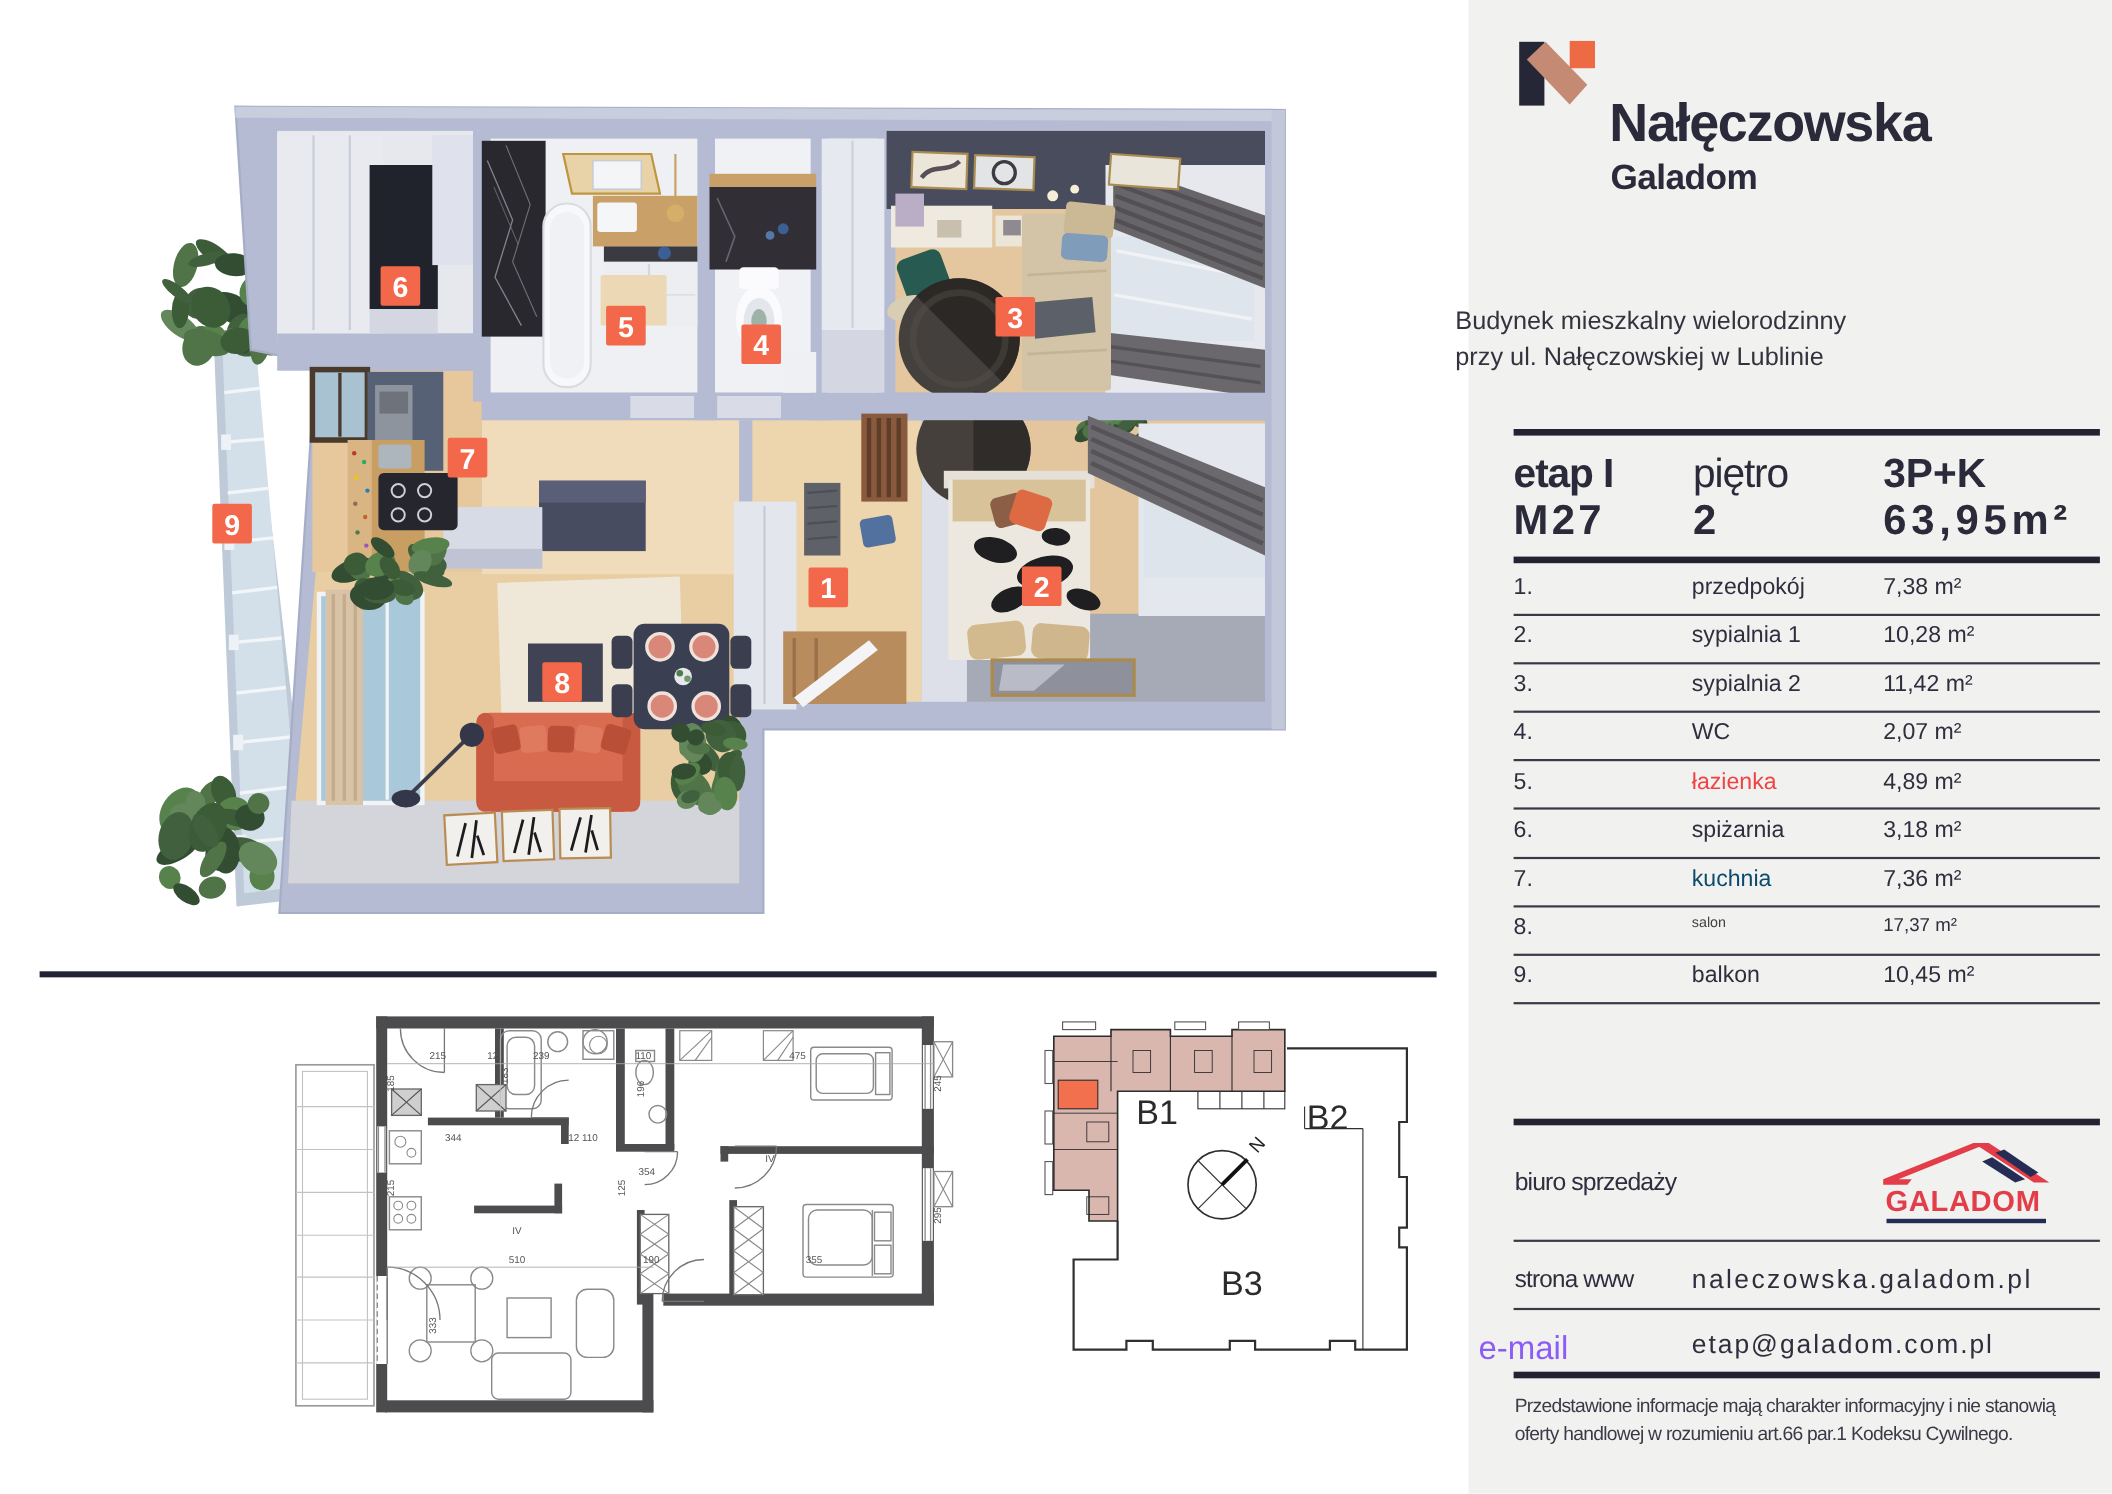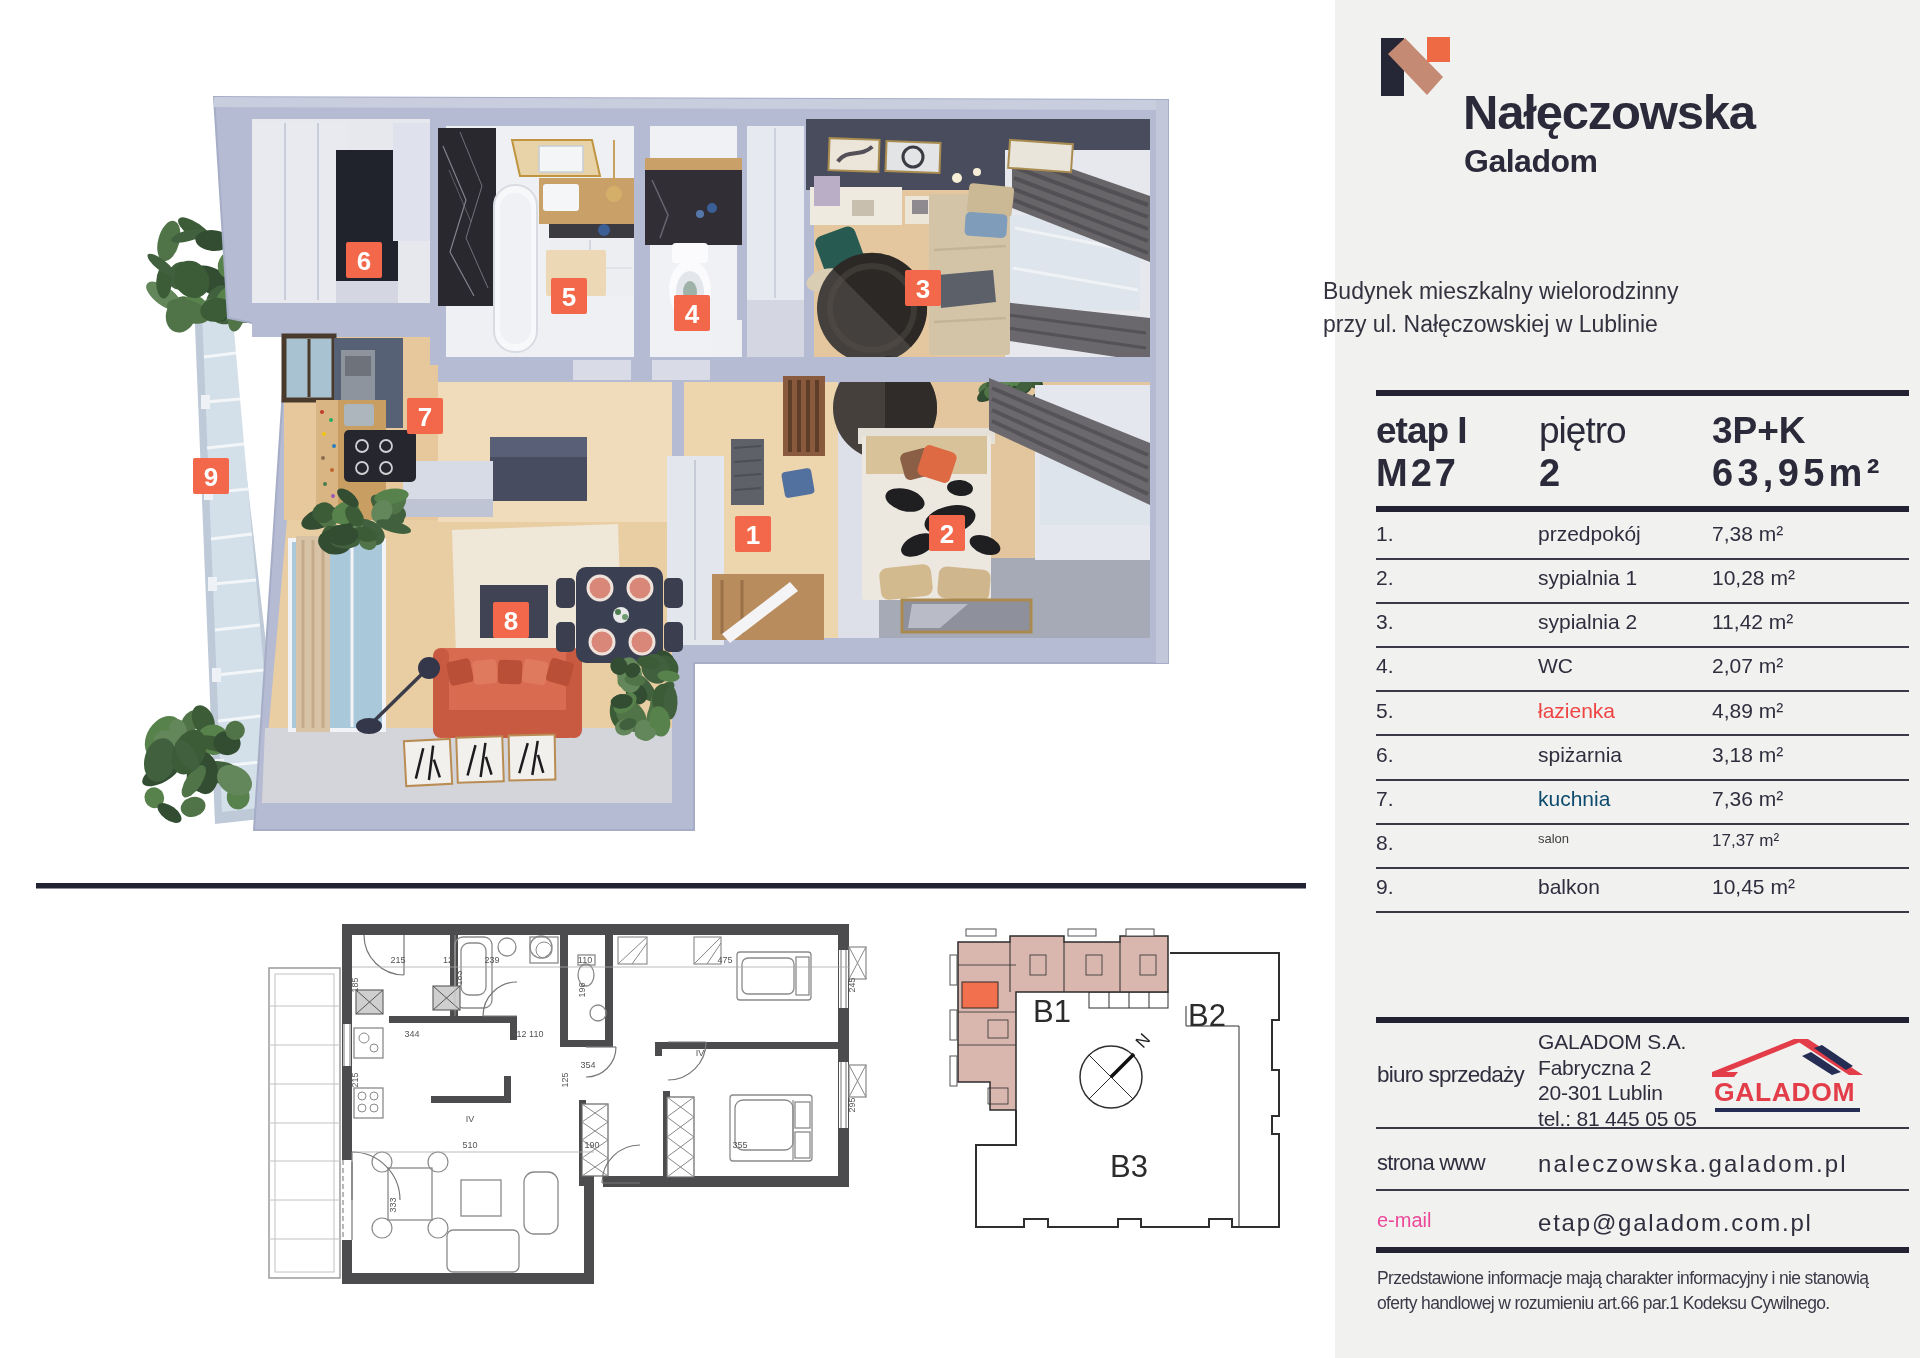--- a/index.html
+++ b/index.html
@@ -629,29 +629,28 @@
     <div style="position:absolute;left:1376px;top:831px;font-size:21px;color:#2f2e3e">8.</div>
     <div style="position:absolute;left:1538px;top:831px;font-size:13px;color:#404040">salon</div>
     <div style="position:absolute;left:1712px;top:831px;font-size:17px;color:#2f2e3e">17,37 m²</div>
     <div style="position:absolute;left:1376px;top:867px;width:533px;height:2px;background:#3a3947"></div>
     <div style="position:absolute;left:1376px;top:875px;font-size:21px;color:#2f2e3e">9.</div>
     <div style="position:absolute;left:1538px;top:875px;font-size:21px;color:#2f2e3e">balkon</div>
     <div style="position:absolute;left:1712px;top:875px;font-size:21px;color:#2f2e3e">10,45 m²</div>
     <div style="position:absolute;left:1376px;top:911px;width:533px;height:2px;background:#3a3947"></div>
     <div style="position:absolute;left:1376px;top:1017px;width:533px;height:6px;background:#232232"></div>
     <div style="position:absolute;left:1377px;top:1062px;font-size:22.5px;letter-spacing:-0.8px;color:#2f2e3e">biuro sprzedaży</div>
-    <div style="position:absolute;left:1538px;top:1029px;font-size:21px;letter-spacing:-0.2px;color:#2f2e3e;line-height:25.5px">GALADOM S.A.<br>Fabryczna 2<br>20-301 Lublin<br>tel.: 81 445 05 05</div>
     <svg style="position:absolute;left:1710px;top:1036px" width="155" height="80" viewBox="0 0 155 80">
       <polygon points="2,36 84,3 98,3 16,36 28,36 24,41 2,41" fill="#e23d48"></polygon>
       <polygon points="84,3 98,3 153,39 139,39" fill="#e23d48"></polygon>
       <polygon points="92,20 101,16 131,36 122,39" fill="#262d54"></polygon>
       <polygon points="104,12 112,9 143,30 136,34" fill="#262d54"></polygon>
       <text x="4" y="65" font-size="26.5" font-weight="bold" fill="#e23d48" letter-spacing="0.6">GALADOM</text>
       <rect x="5" y="72" width="145" height="4" fill="#262d54"></rect>
     </svg>
     <div style="position:absolute;left:1376px;top:1127px;width:533px;height:2px;background:#3a3947"></div>
     <div style="position:absolute;left:1377px;top:1150px;font-size:22px;letter-spacing:-0.7px;color:#2f2e3e">strona www</div>
     <div style="position:absolute;left:1538px;top:1150px;font-size:24px;letter-spacing:2.2px;color:#2f2e3e">naleczowska.galadom.pl</div>
     <div style="position:absolute;left:1376px;top:1189px;width:533px;height:2px;background:#3a3947"></div>
-    <div style="position:absolute;left:1377px;top:1209px;font-size:20px;color:#ec4899">e-mail</div>
+    <div style="position:absolute;left:1344px;top:1209px;font-size:30px;color:#8b5cf6">e-mail</div>
     <div style="position:absolute;left:1538px;top:1209px;font-size:24px;letter-spacing:1.8px;color:#2f2e3e">etap@galadom.com.pl</div>
     <div style="position:absolute;left:1376px;top:1247px;width:533px;height:6px;background:#232232"></div>
     <div style="position:absolute;left:1377px;top:1266px;font-size:17.5px;color:#3b3a48;line-height:24.5px;letter-spacing:-0.65px;white-space:nowrap">Przedstawione informacje mają charakter informacyjny i nie stanowią<br>oferty handlowej w rozumieniu art.66 par.1 Kodeksu Cywilnego.</div>
 </div>
 </body></html>

